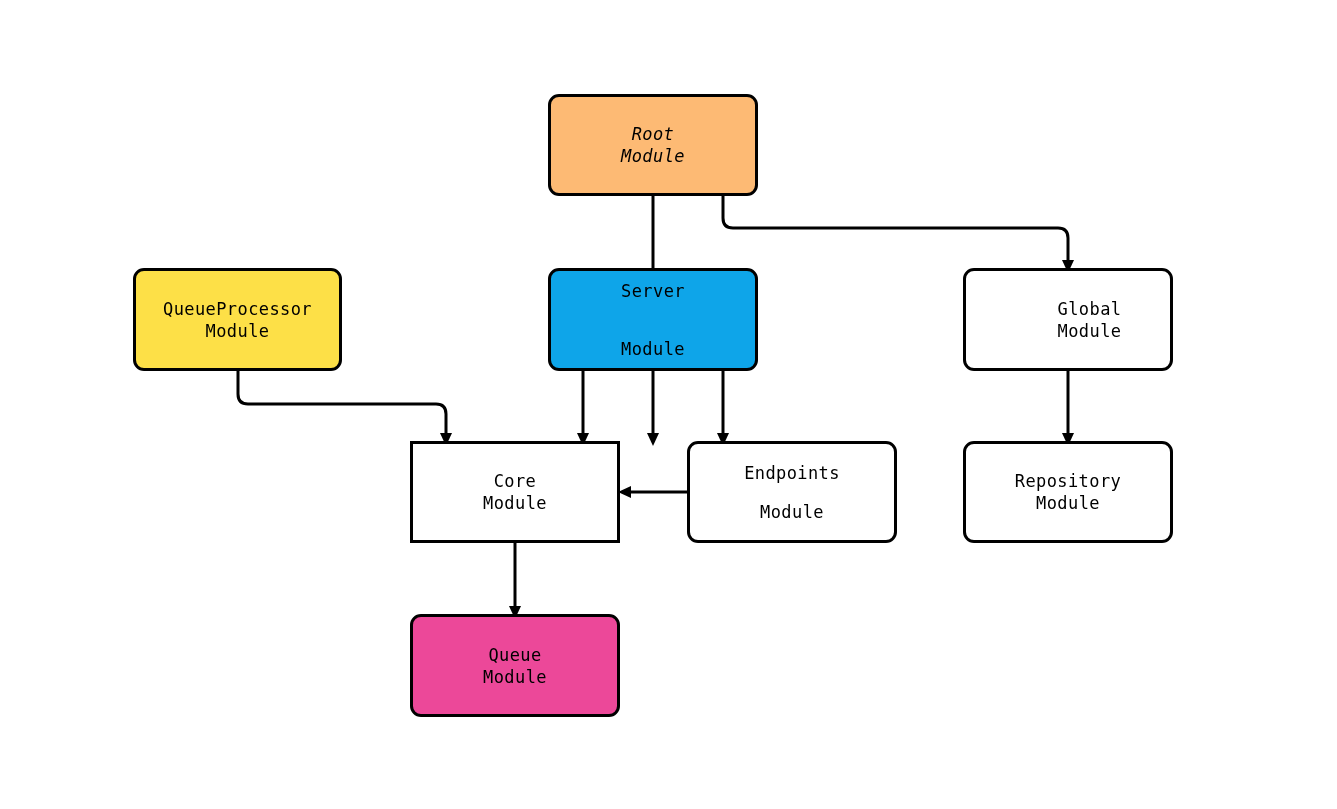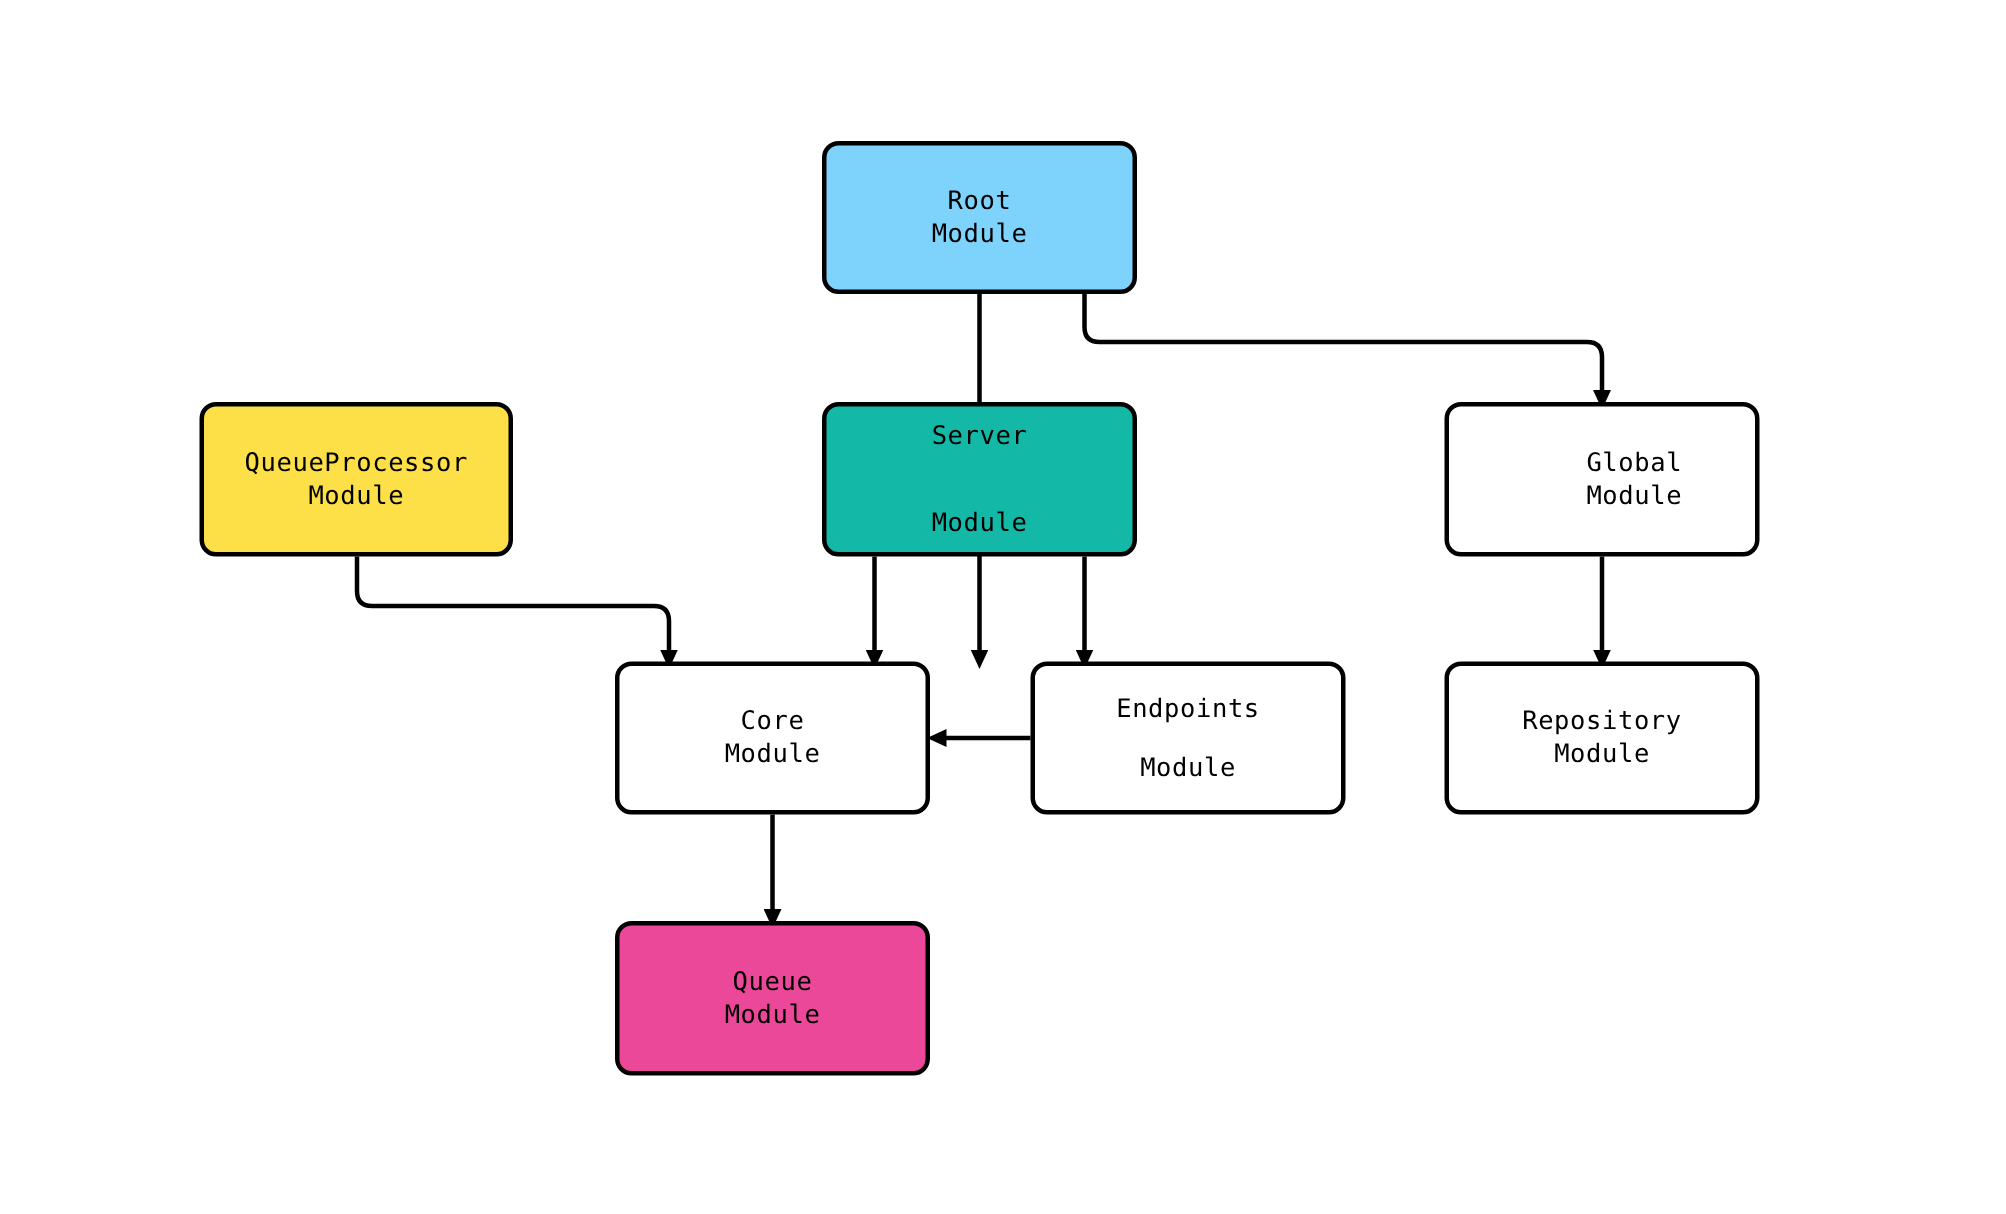--- a/index.html
+++ b/index.html
@@ -60,41 +60,41 @@
         <path d="M 723 196 L 723 218 Q 723 228 733 228 L 1058 228 Q 1068 228 1068 238 L 1068 261" marker-end="url(#arrow-down)"></path>
         <path d="M 238 371 L 238 394 Q 238 404 248 404 L 436 404 Q 446 404 446 414 L 446 434" marker-end="url(#arrow-down)"></path>
         <path d="M 583 371 L 583 434" marker-end="url(#arrow-down)"></path>
         <path d="M 723 371 L 723 434" marker-end="url(#arrow-down)"></path>
         <path d="M 1068 371 L 1068 434" marker-end="url(#arrow-down)"></path>
         <path d="M 687 492 L 630 492" marker-end="url(#arrow-down)"></path>
         <path d="M 515 543 L 515 607" marker-end="url(#arrow-down)"></path>
       </g>
   </svg>
 
-  <div class="node" style="left: 548px; top: 94px; width: 210px; height: 102px; border-width: 3px; border-color: rgb(0, 0, 0); border-radius: 11px; background: #7dd3fc;">
+  <div class="node" style="left: 548px; top: 94px; width: 210px; height: 102px; border-width: 3px; border-color: rgb(0, 0, 0); border-radius: 11px; background: #fdba74; font-style: italic;">
     <span class="node-label">Root</span>
     <span class="node-label">Module</span>
   </div>
 
   <div class="node" style="left: 133px; top: 268px; width: 209px; height: 103px; border-width: 3px; border-color: rgb(0, 0, 0); border-radius: 11px; background: #fde047;">
     <span class="node-label">QueueProcessor</span>
     <span class="node-label">Module</span>
   </div>
 
-  <div class="node" style="left: 548px; top: 268px; width: 210px; height: 103px; border-width: 3px; border-color: rgb(0, 0, 0); border-radius: 11px; background: #14b8a6; gap: 36px;">
+  <div class="node" style="left: 548px; top: 268px; width: 210px; height: 103px; border-width: 3px; border-color: rgb(0, 0, 0); border-radius: 11px; background: #0ea5e9; gap: 36px;">
     <span class="node-label">Server</span>
     <span class="node-label">Module</span>
   </div>
 
   <div class="node" style="left: 963px; top: 268px; width: 210px; height: 103px; border-width: 3px; border-color: rgb(0, 0, 0); border-radius: 11px; background: rgb(255, 255, 255); padding-left: 43px;">
     <span class="node-label">Global</span>
     <span class="node-label">Module</span>
   </div>
 
-  <div class="node" style="left: 410px; top: 441px; width: 210px; height: 102px; border-width: 3px; border-color: rgb(0, 0, 0); border-radius: 11px; background: rgb(255, 255, 255);">
+  <div class="node" style="left: 410px; top: 441px; width: 210px; height: 102px; border-width: 3px; border-color: rgb(0, 0, 0); border-radius: 0; background: rgb(255, 255, 255);">
     <span class="node-label">Core</span>
     <span class="node-label">Module</span>
   </div>
 
   <div class="node" style="left: 687px; top: 441px; width: 210px; height: 102px; border-width: 3px; border-color: rgb(0, 0, 0); border-radius: 11px; background: rgb(255, 255, 255); gap: 17px;">
     <span class="node-label">Endpoints</span>
     <span class="node-label">Module</span>
   </div>
 
   <div class="node" style="left: 963px; top: 441px; width: 210px; height: 102px; border-width: 3px; border-color: rgb(0, 0, 0); border-radius: 11px; background: rgb(255, 255, 255); align-items: center;">

